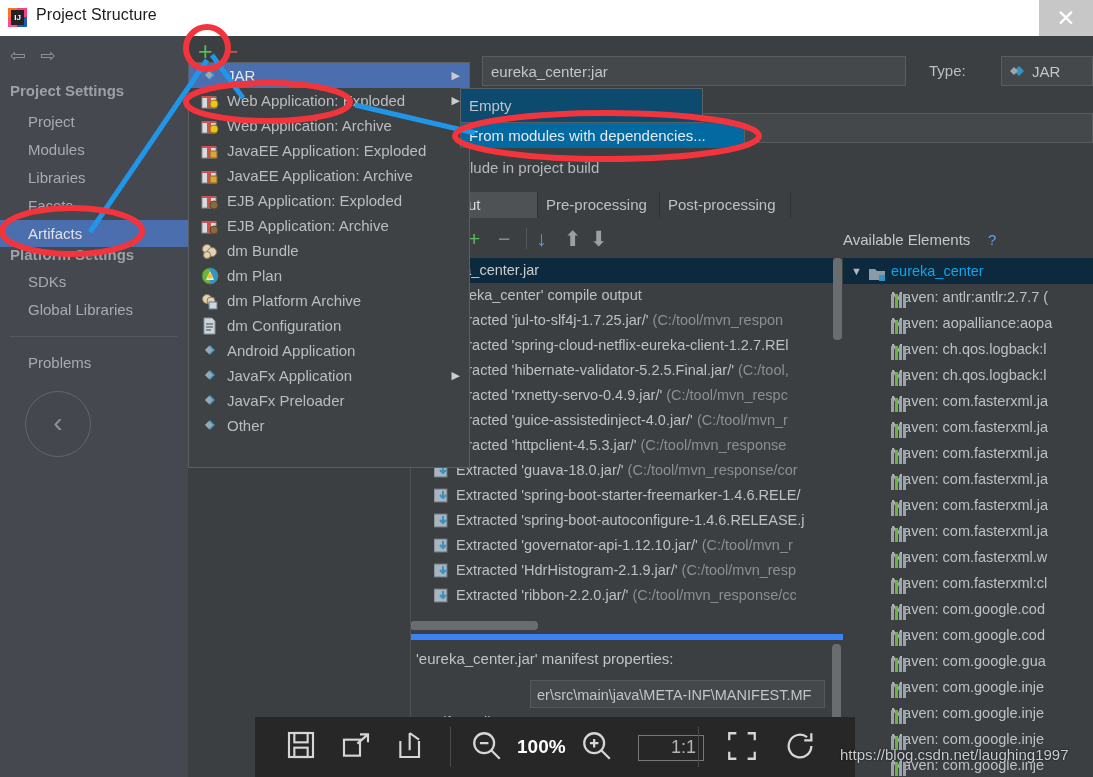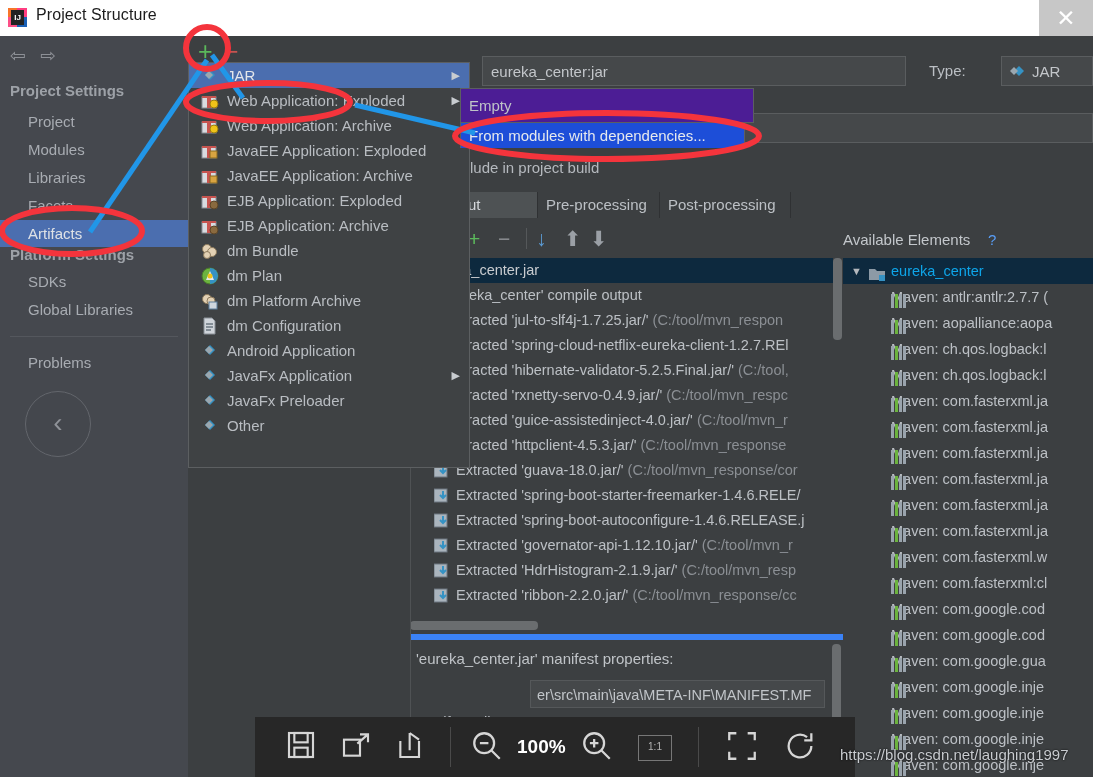--- a/index.html
+++ b/index.html
@@ -101,23 +101,23 @@
          border:1px solid #5c5f61;box-sizing:border-box;}
   .menu-hd{position:absolute;left:0;top:0;width:280px;height:25px;line-height:25px;text-align:center;
            font-size:15px;color:#c7cbcf;background:#3f4244;}
   .mi{position:relative;height:25px;line-height:25px;font-size:15px;color:#b9bdc2;
       padding-left:38px;white-space:nowrap;cursor:pointer;box-sizing:border-box;}
   .mi.sel{background:#4b6eaf;color:#e3e6ea;}
   .mi .mic{position:absolute;left:12px;top:4px;width:18px;height:18px;}
   .mi .sub{position:absolute;right:9px;top:0;font-size:11px;color:#c8ccd0;}
 
   
-  .menu2{position:absolute;left:460px;top:88px;width:294px;height:35px;background:#4c1d95;
+  .menu2{position:absolute;left:460px;top:88px;width:243px;height:35px;background:#0c4a6e;
          border:1px solid #5c5f61;box-sizing:border-box;}
-  .menu2b{position:absolute;left:460px;top:123px;width:285px;height:25px;background:#1d4ed8;
+  .menu2b{position:absolute;left:460px;top:123px;width:285px;height:25px;background:#0369a1;
           border-left:1px solid #5c5f61;border-right:1px solid #5c5f61;box-sizing:border-box;}
   .m2i{height:25px;line-height:25px;font-size:15px;color:#bfc3c8;padding-left:8px;
        white-space:nowrap;cursor:pointer;}
   .m2i.sel{color:#e6e9ed;}
 
   
   .blank-panel{position:absolute;left:188px;top:468px;width:222px;height:309px;background:#3c3f41;
                border-right:1px solid #4f5254;}
 
   
@@ -727,21 +727,21 @@
           <path d="M15 15 l6 6 M7 10 h6"></path>
       </svg>
     </div>
     <div class="ib-zoom" style="left:262px;">100%</div>
     <div class="ib" style="left:325px;">
       <svg width="34" height="34" viewBox="0 0 24 24" fill="none" stroke="#d6d6d6" stroke-width="1.6">
         <circle cx="10" cy="10" r="7"></circle>
           <path d="M15 15 l6 6 M7 10 h6 M10 7 v6"></path>
       </svg>
     </div>
-    <div class="ib" style="left:383px;top:18px;width:32px;height:24px;border:1px solid #777;color:#b4b4b4;font-size:10px;text-align:center;line-height:22px;">1:1</div>
+    <div class="ib" style="left:383px;top:18px;width:32px;height:24px;border:1px solid #777;color:#b4b4b4;font-size:18px;line-height:22px;padding-left:32px;">1:1</div>
     <div class="ib-sep" style="left:443px;"></div>
     <div class="ib" style="left:470px;">
       <svg width="34" height="34" viewBox="0 0 24 24" fill="none" stroke="#d6d6d6" stroke-width="1.6">
         <path d="M3 8 V3 h5 M16 3 h5 v5 M21 16 v5 h-5 M8 21 H3 v-5"></path>
       </svg>
     </div>
     <div class="ib" style="left:528px;">
       <svg width="34" height="34" viewBox="0 0 24 24" fill="none" stroke="#d6d6d6" stroke-width="1.6">
         <path d="M20 12 a8 8 0 1 1 -3-6.2"></path>
           <path d="M20 3 v5 h-5"></path>

